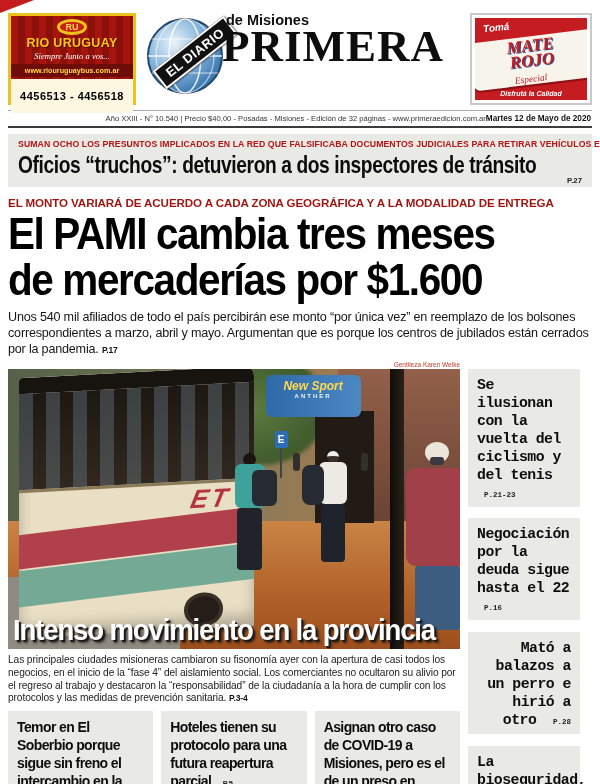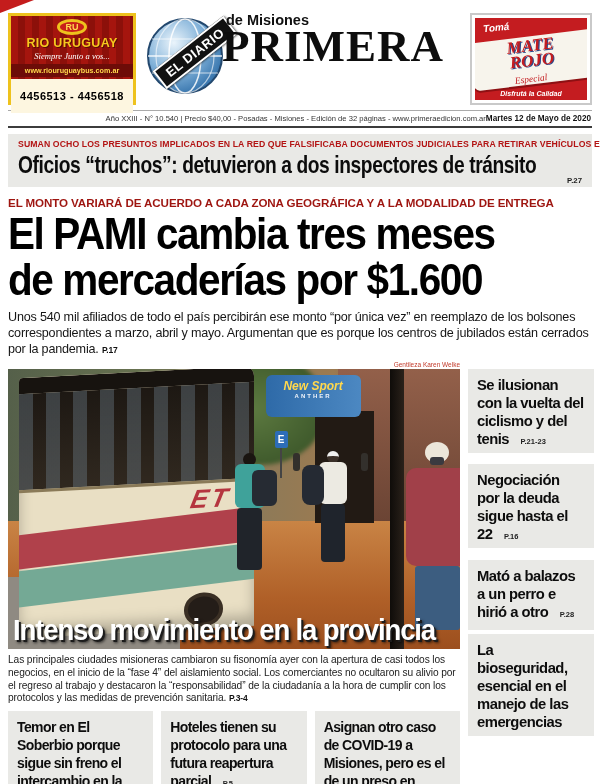--- a/index.html
+++ b/index.html
@@ -153,26 +153,26 @@
   
   .caption{font-size:10.2px;line-height:1.24;color:#222;margin-top:5px;letter-spacing:-.1px;}
 
   
   .bottom-row{display:flex;gap:8px;margin-top:6px;}
   .story-box{background:#e9e9e6;box-sizing:border-box;padding:7px 9px 5px;}
   .bottom-row .story-box{flex:1;min-height:78px;}
   .story-title{font-weight:bold;color:#0d0d0d;font-size:14px;line-height:1.06;
     letter-spacing:-.6px;}
   .story-pg{font-weight:bold;font-size:7.5px;color:#222;margin-left:7px;}
-  .col-right .story-box{width:126px;}
+  .col-right .story-box{width:112px;font-family:Liberation Mono, monospace;}
   .col-right .story-title{font-size:14.8px;letter-spacing:-.5px;line-height:1.03;}
   .sb-1{min-height:76px;margin-bottom:11px;}
   .sb-2{min-height:66px;margin-bottom:17px;}
   .sb-3{min-height:76px;margin-bottom:12px;}
-  .sb-4{min-height:70px;margin-bottom:4px;}
+  .sb-4{min-height:70px;margin-bottom:12px;text-align:right;}
   .sb-5{min-height:78px;}
 </style>
 </head>
 <body>
 
 <div class="corner-tri"></div>
 
 <div class="page">
 
   <div class="masthead">

